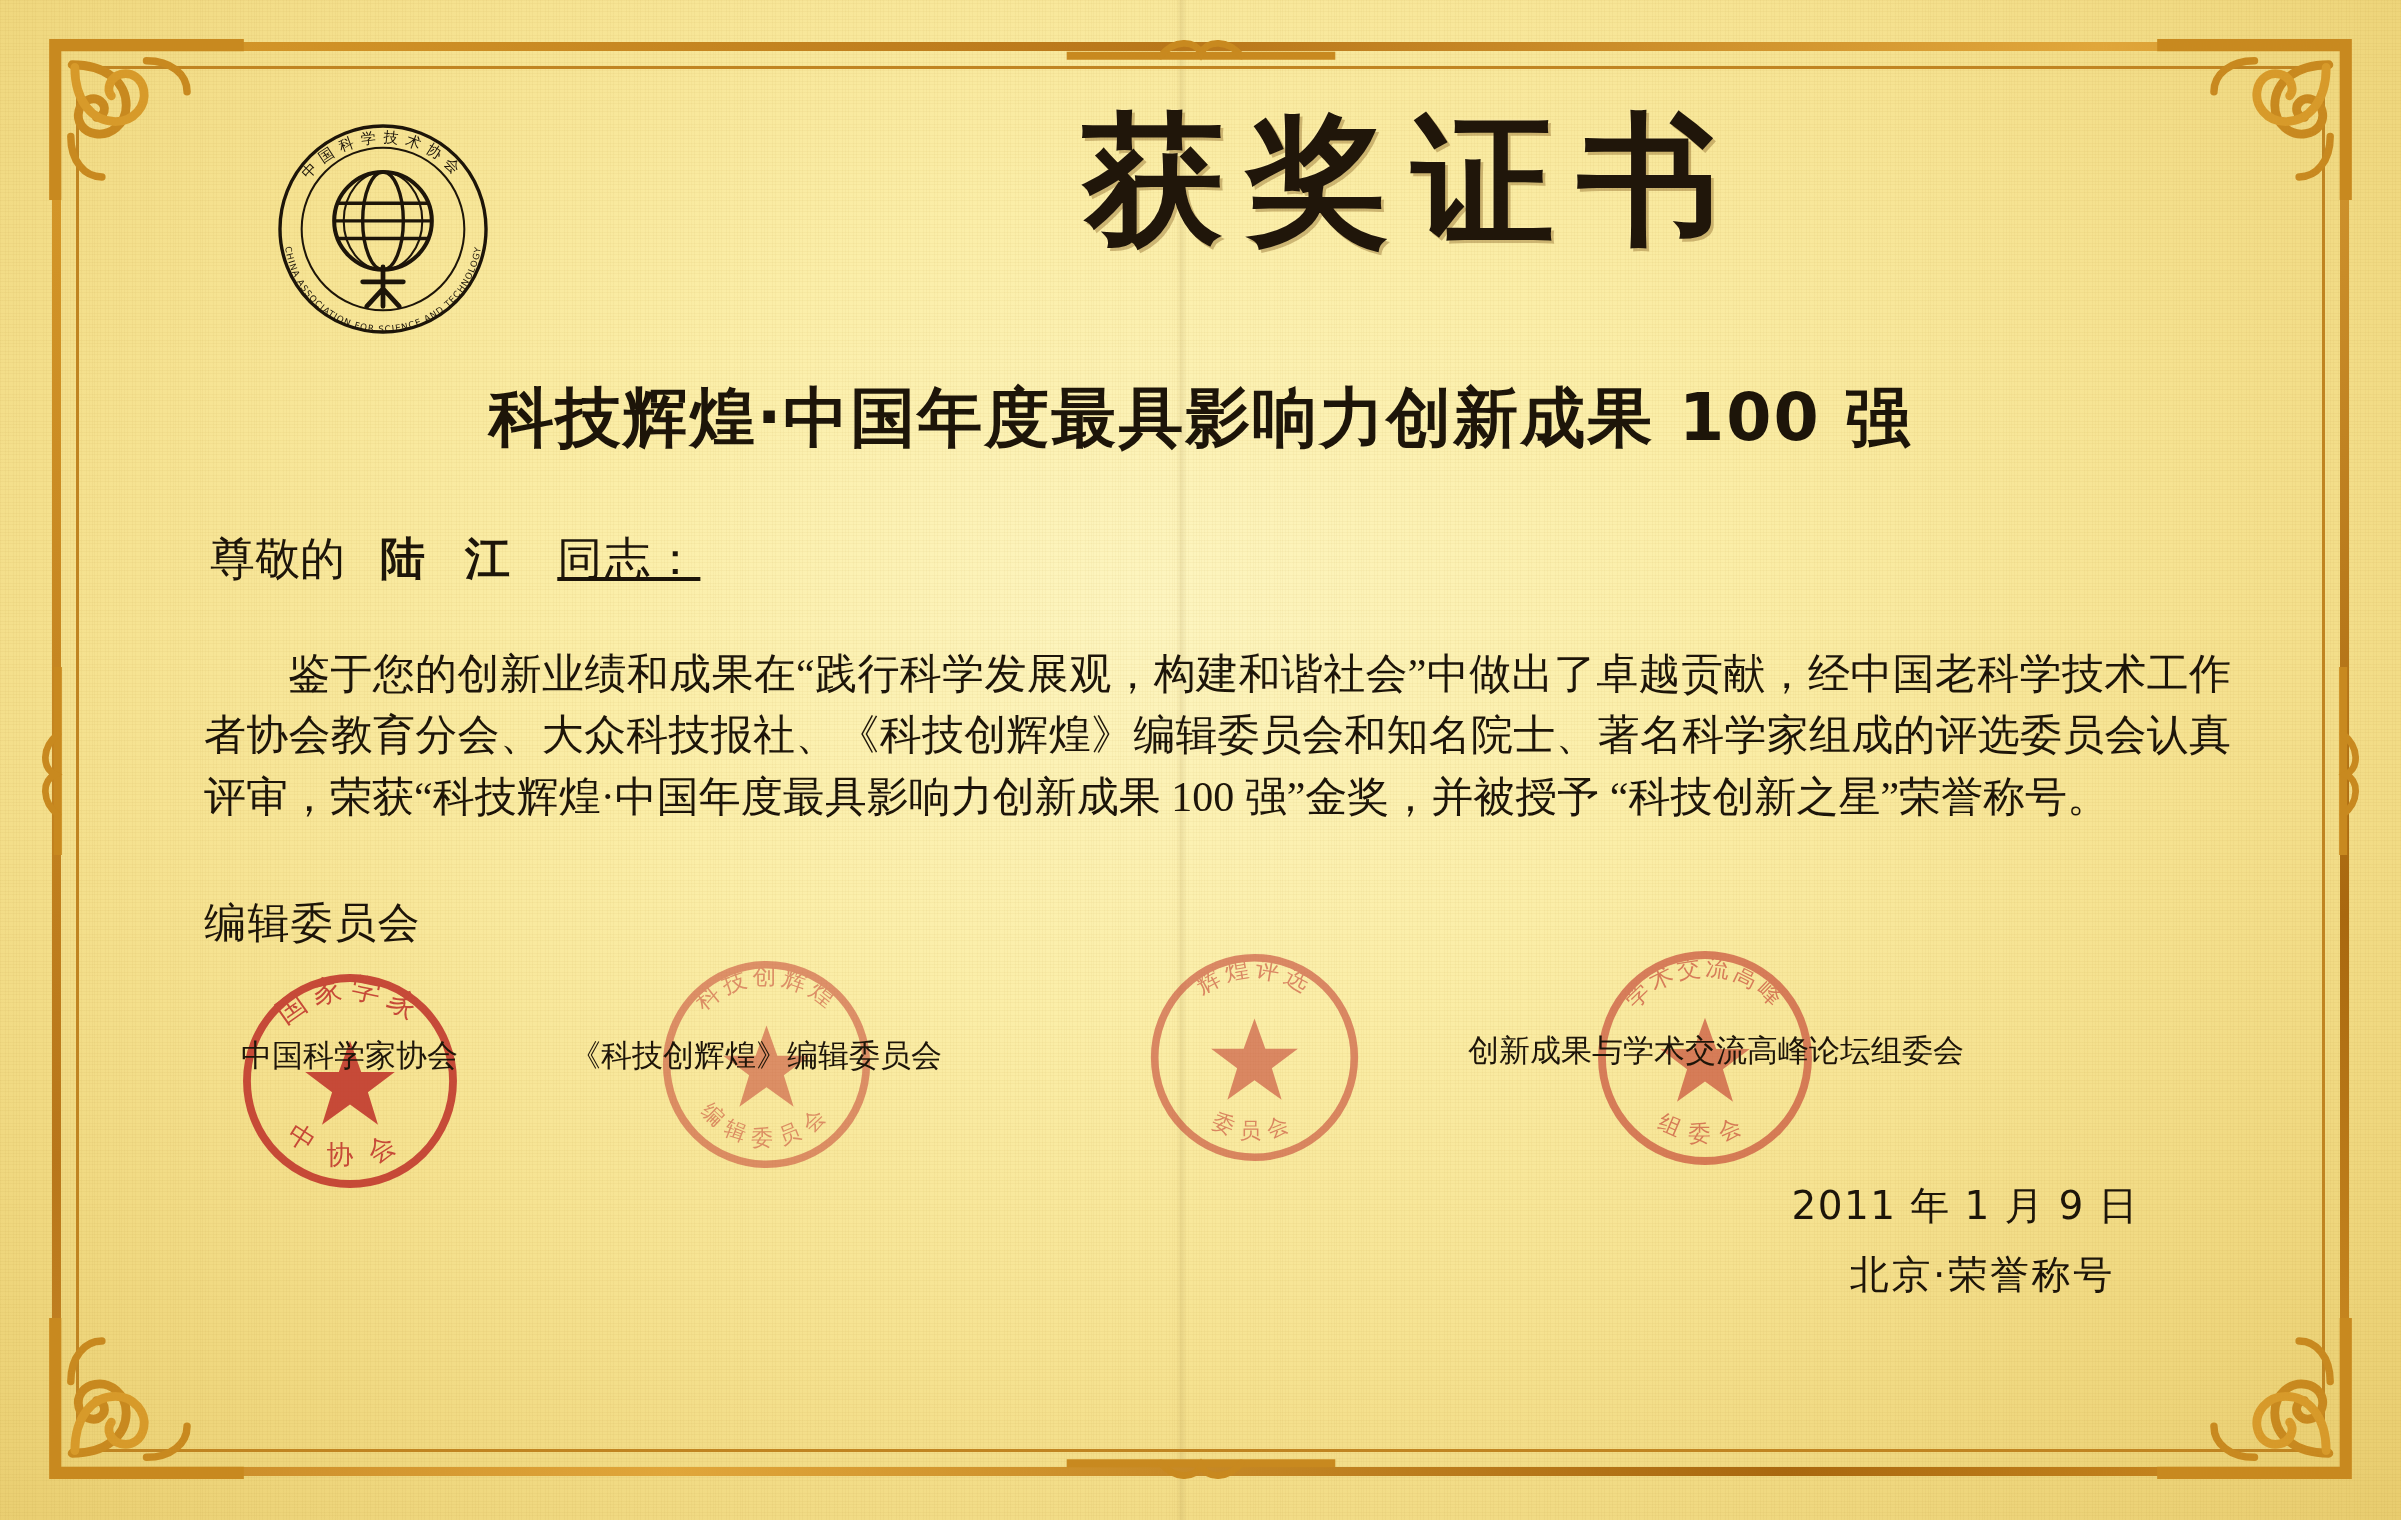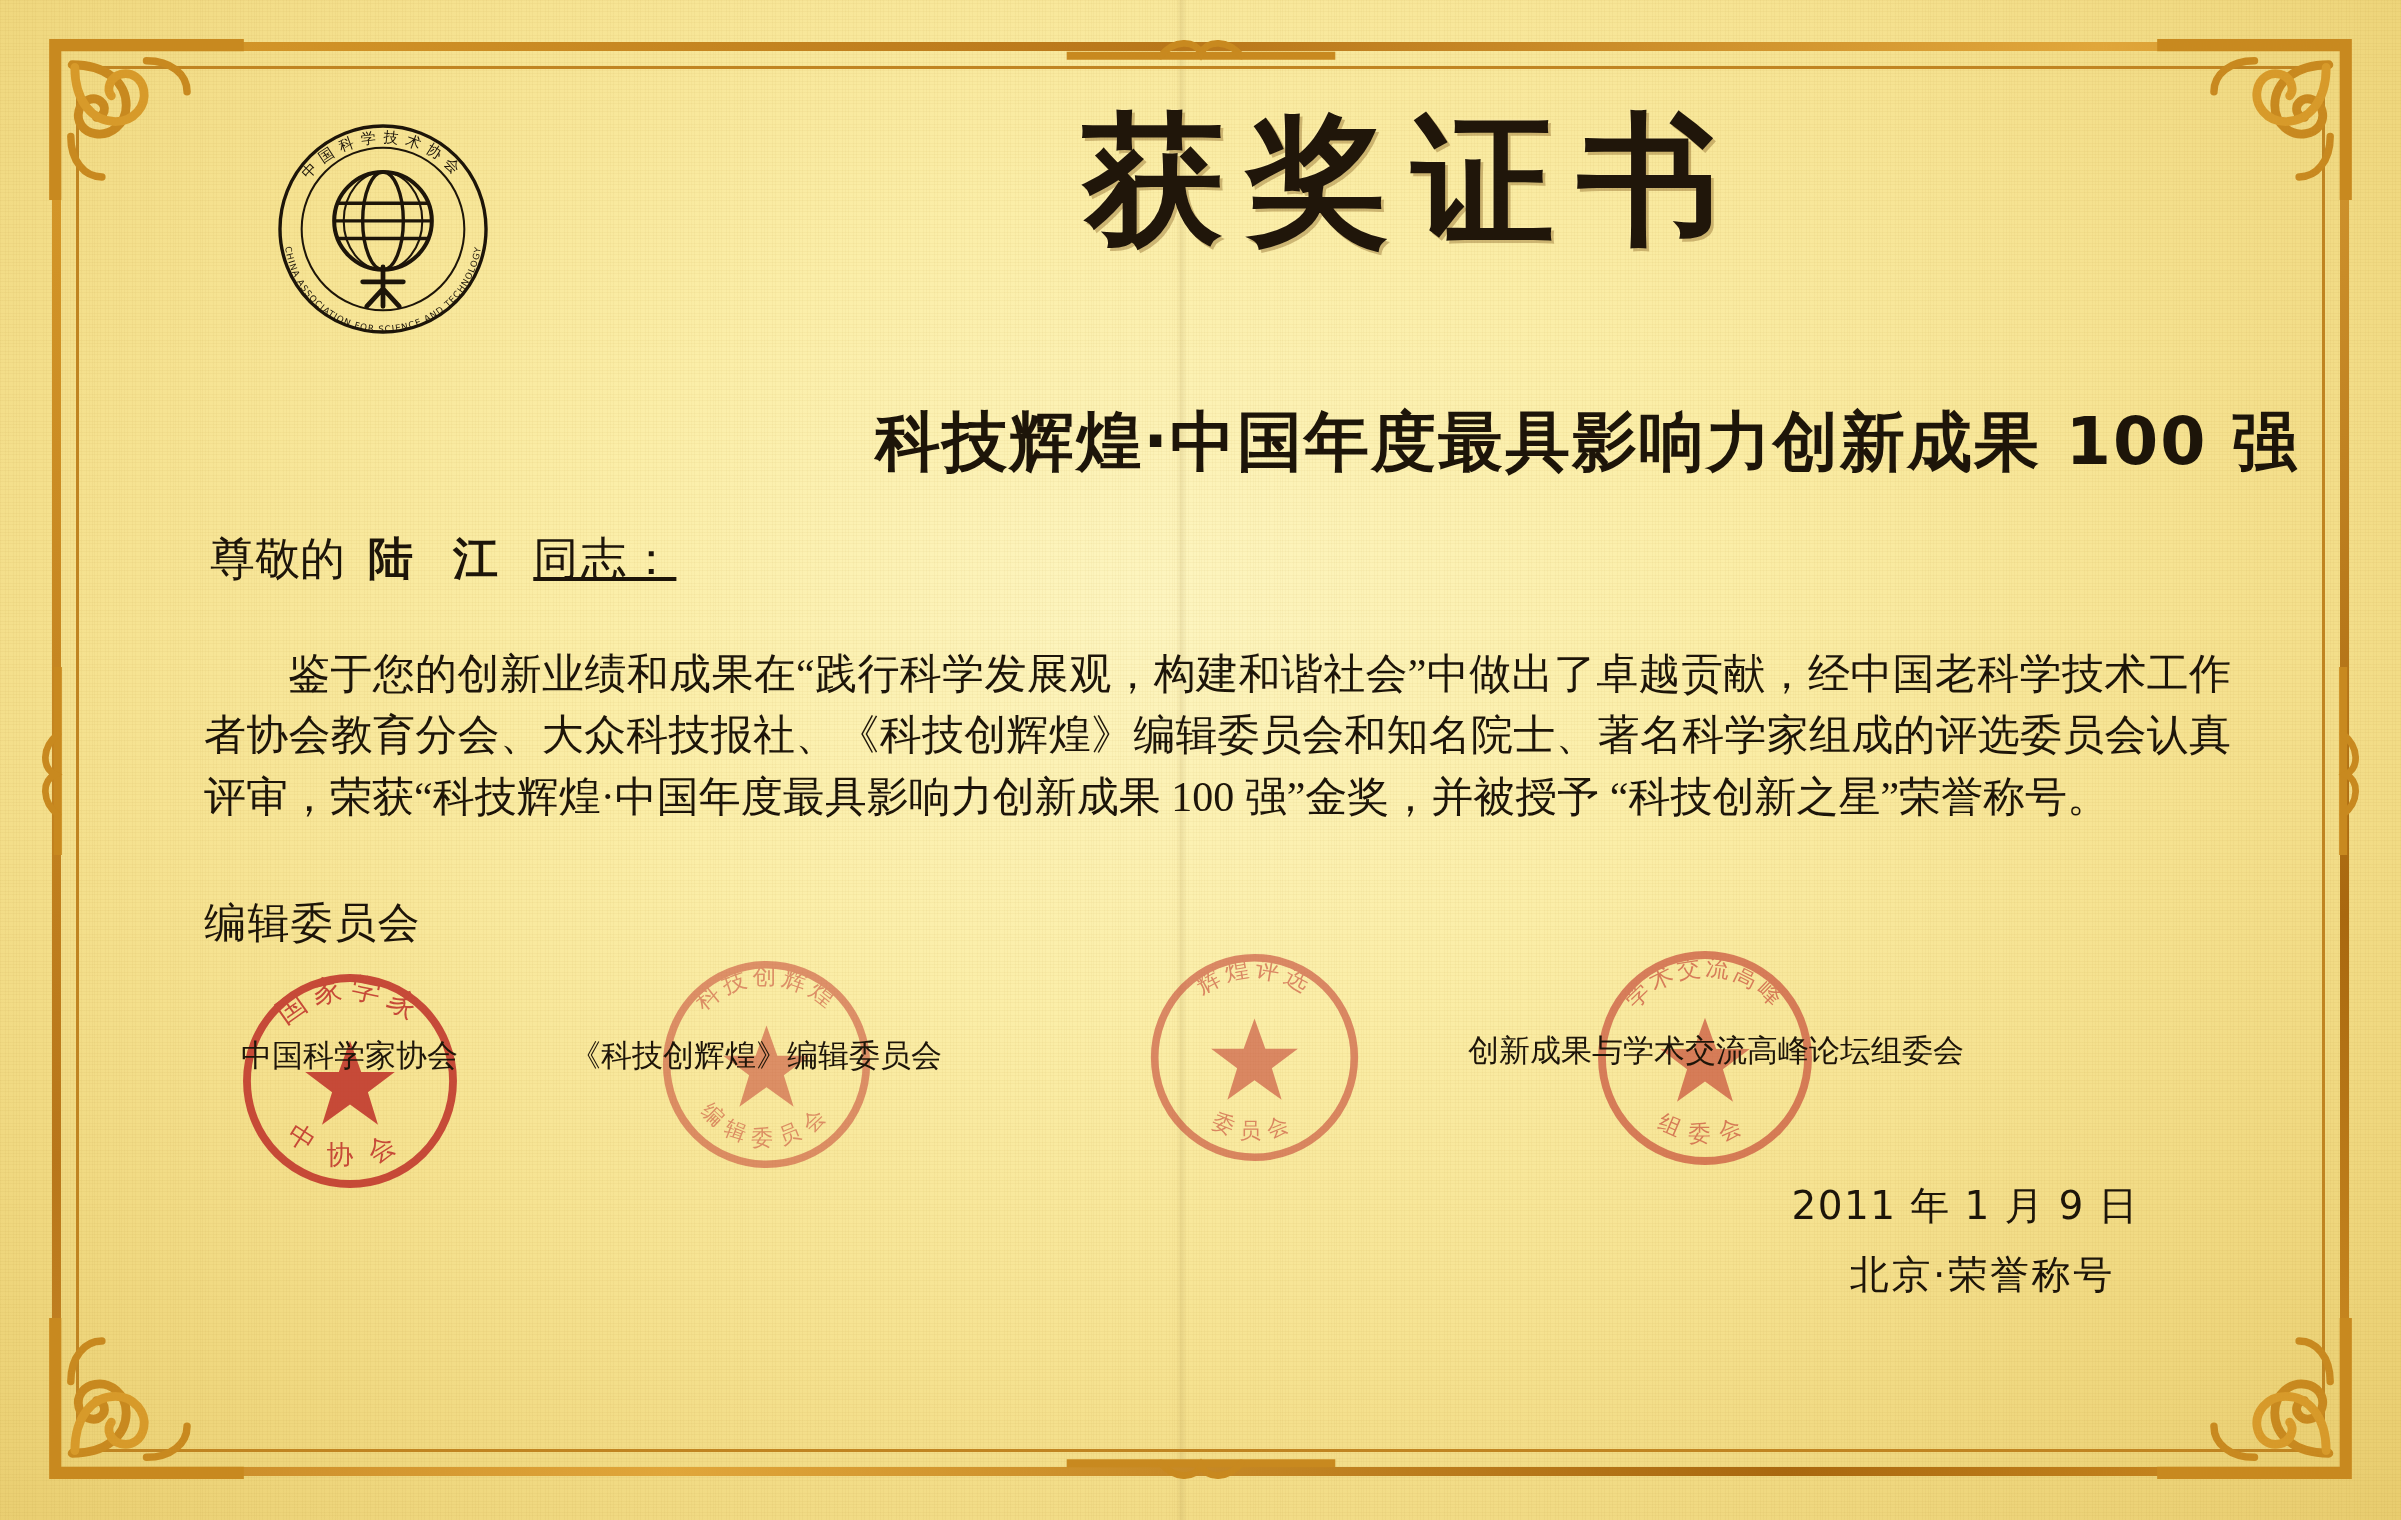--- a/index.html
+++ b/index.html
@@ -120,42 +120,42 @@
       2.7px 3.4px 0 rgba(120,80,20,0.35),
       -1.4px -1.4px 0 rgba(255,240,180,0.35);
     white-space: nowrap;
   }
 
   
   .subtitle {
     position: absolute;
     left: 0;
     right: 0;
-    top: 310px;
-    text-align: right;
+    top: 286px;
+    text-align: center;
     font-family: "DejaVu Sans", "Liberation Sans", sans-serif;
     font-weight: 700;
     font-size: 65px;
     letter-spacing: 2px;
     color: #1d1509;
     white-space: nowrap;
   }
 
   
   .salutation {
     position: absolute;
     left: 108px;
     top: 441px;
     font-size: 45px;
     font-family: "DejaVu Sans", "Liberation Sans", sans-serif;
     color: #1d1509;
     white-space: nowrap;
   }
   .salutation .name {
-    margin: 0 23px;
+    margin: 0 35px;
     letter-spacing: 12.2px;
     font-weight: 600;
   }
   .salutation .suffix { letter-spacing: 2.7px; text-decoration: underline; }
 
   
   .body-text {
     position: absolute;
     left: 102px;
     right: 68px;

